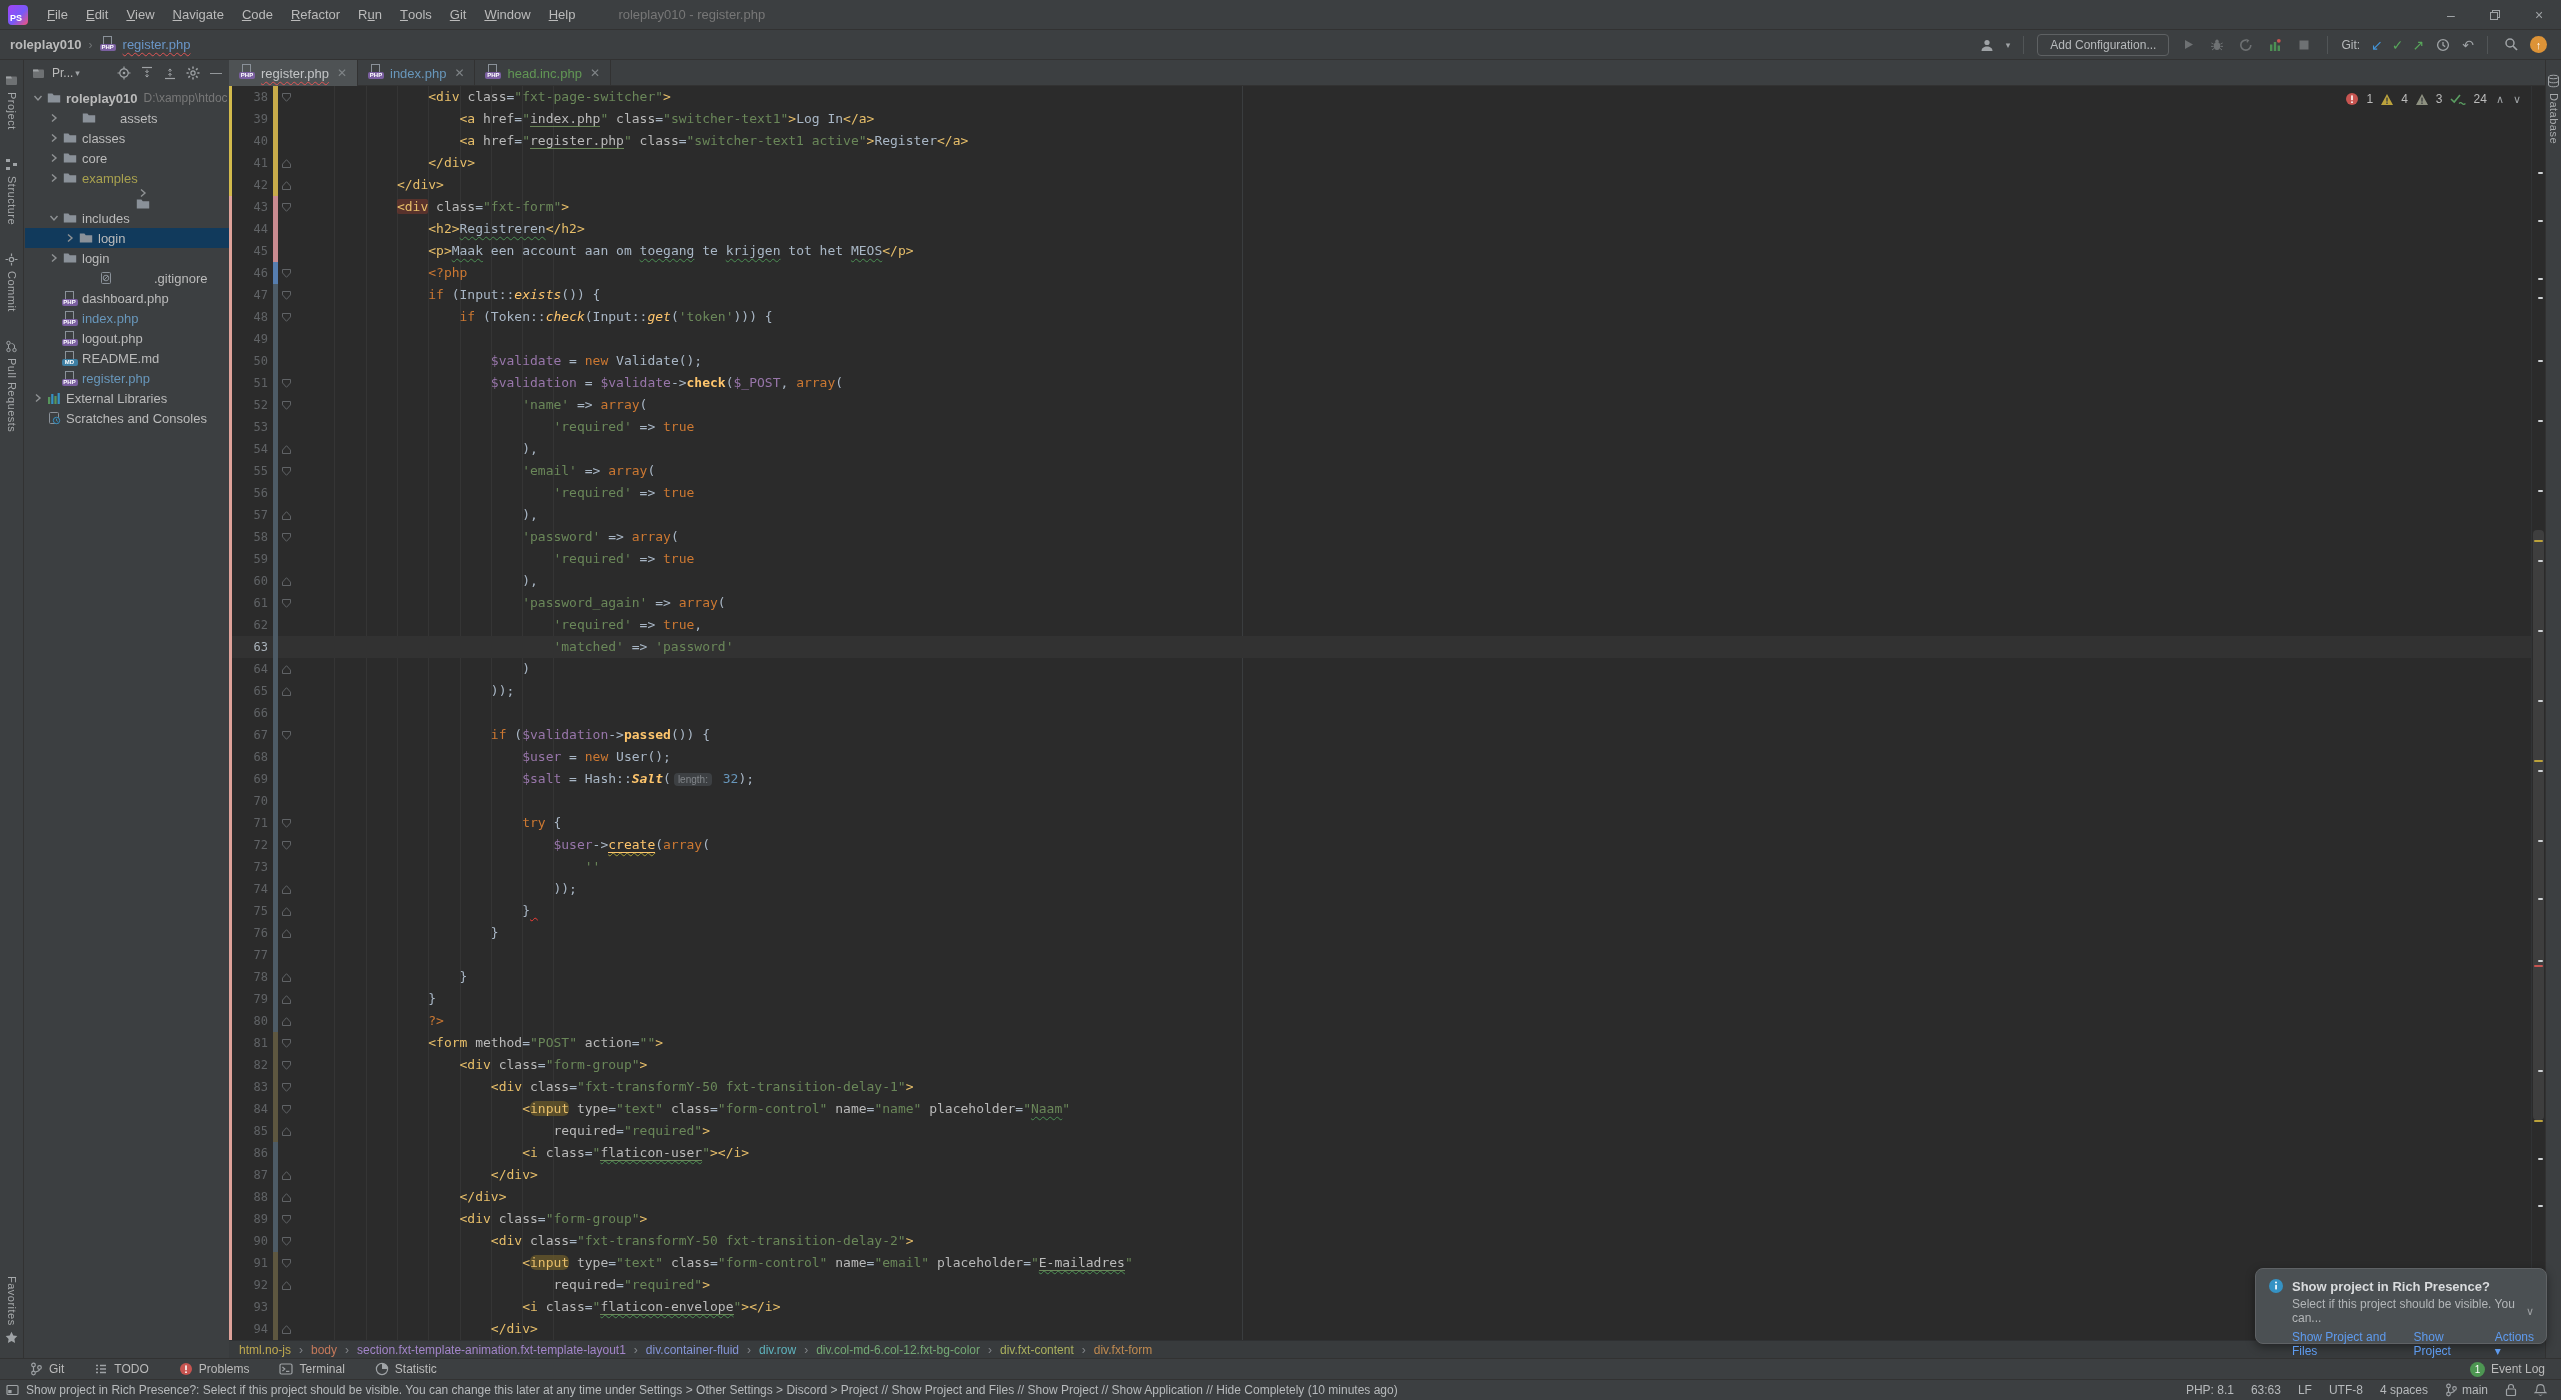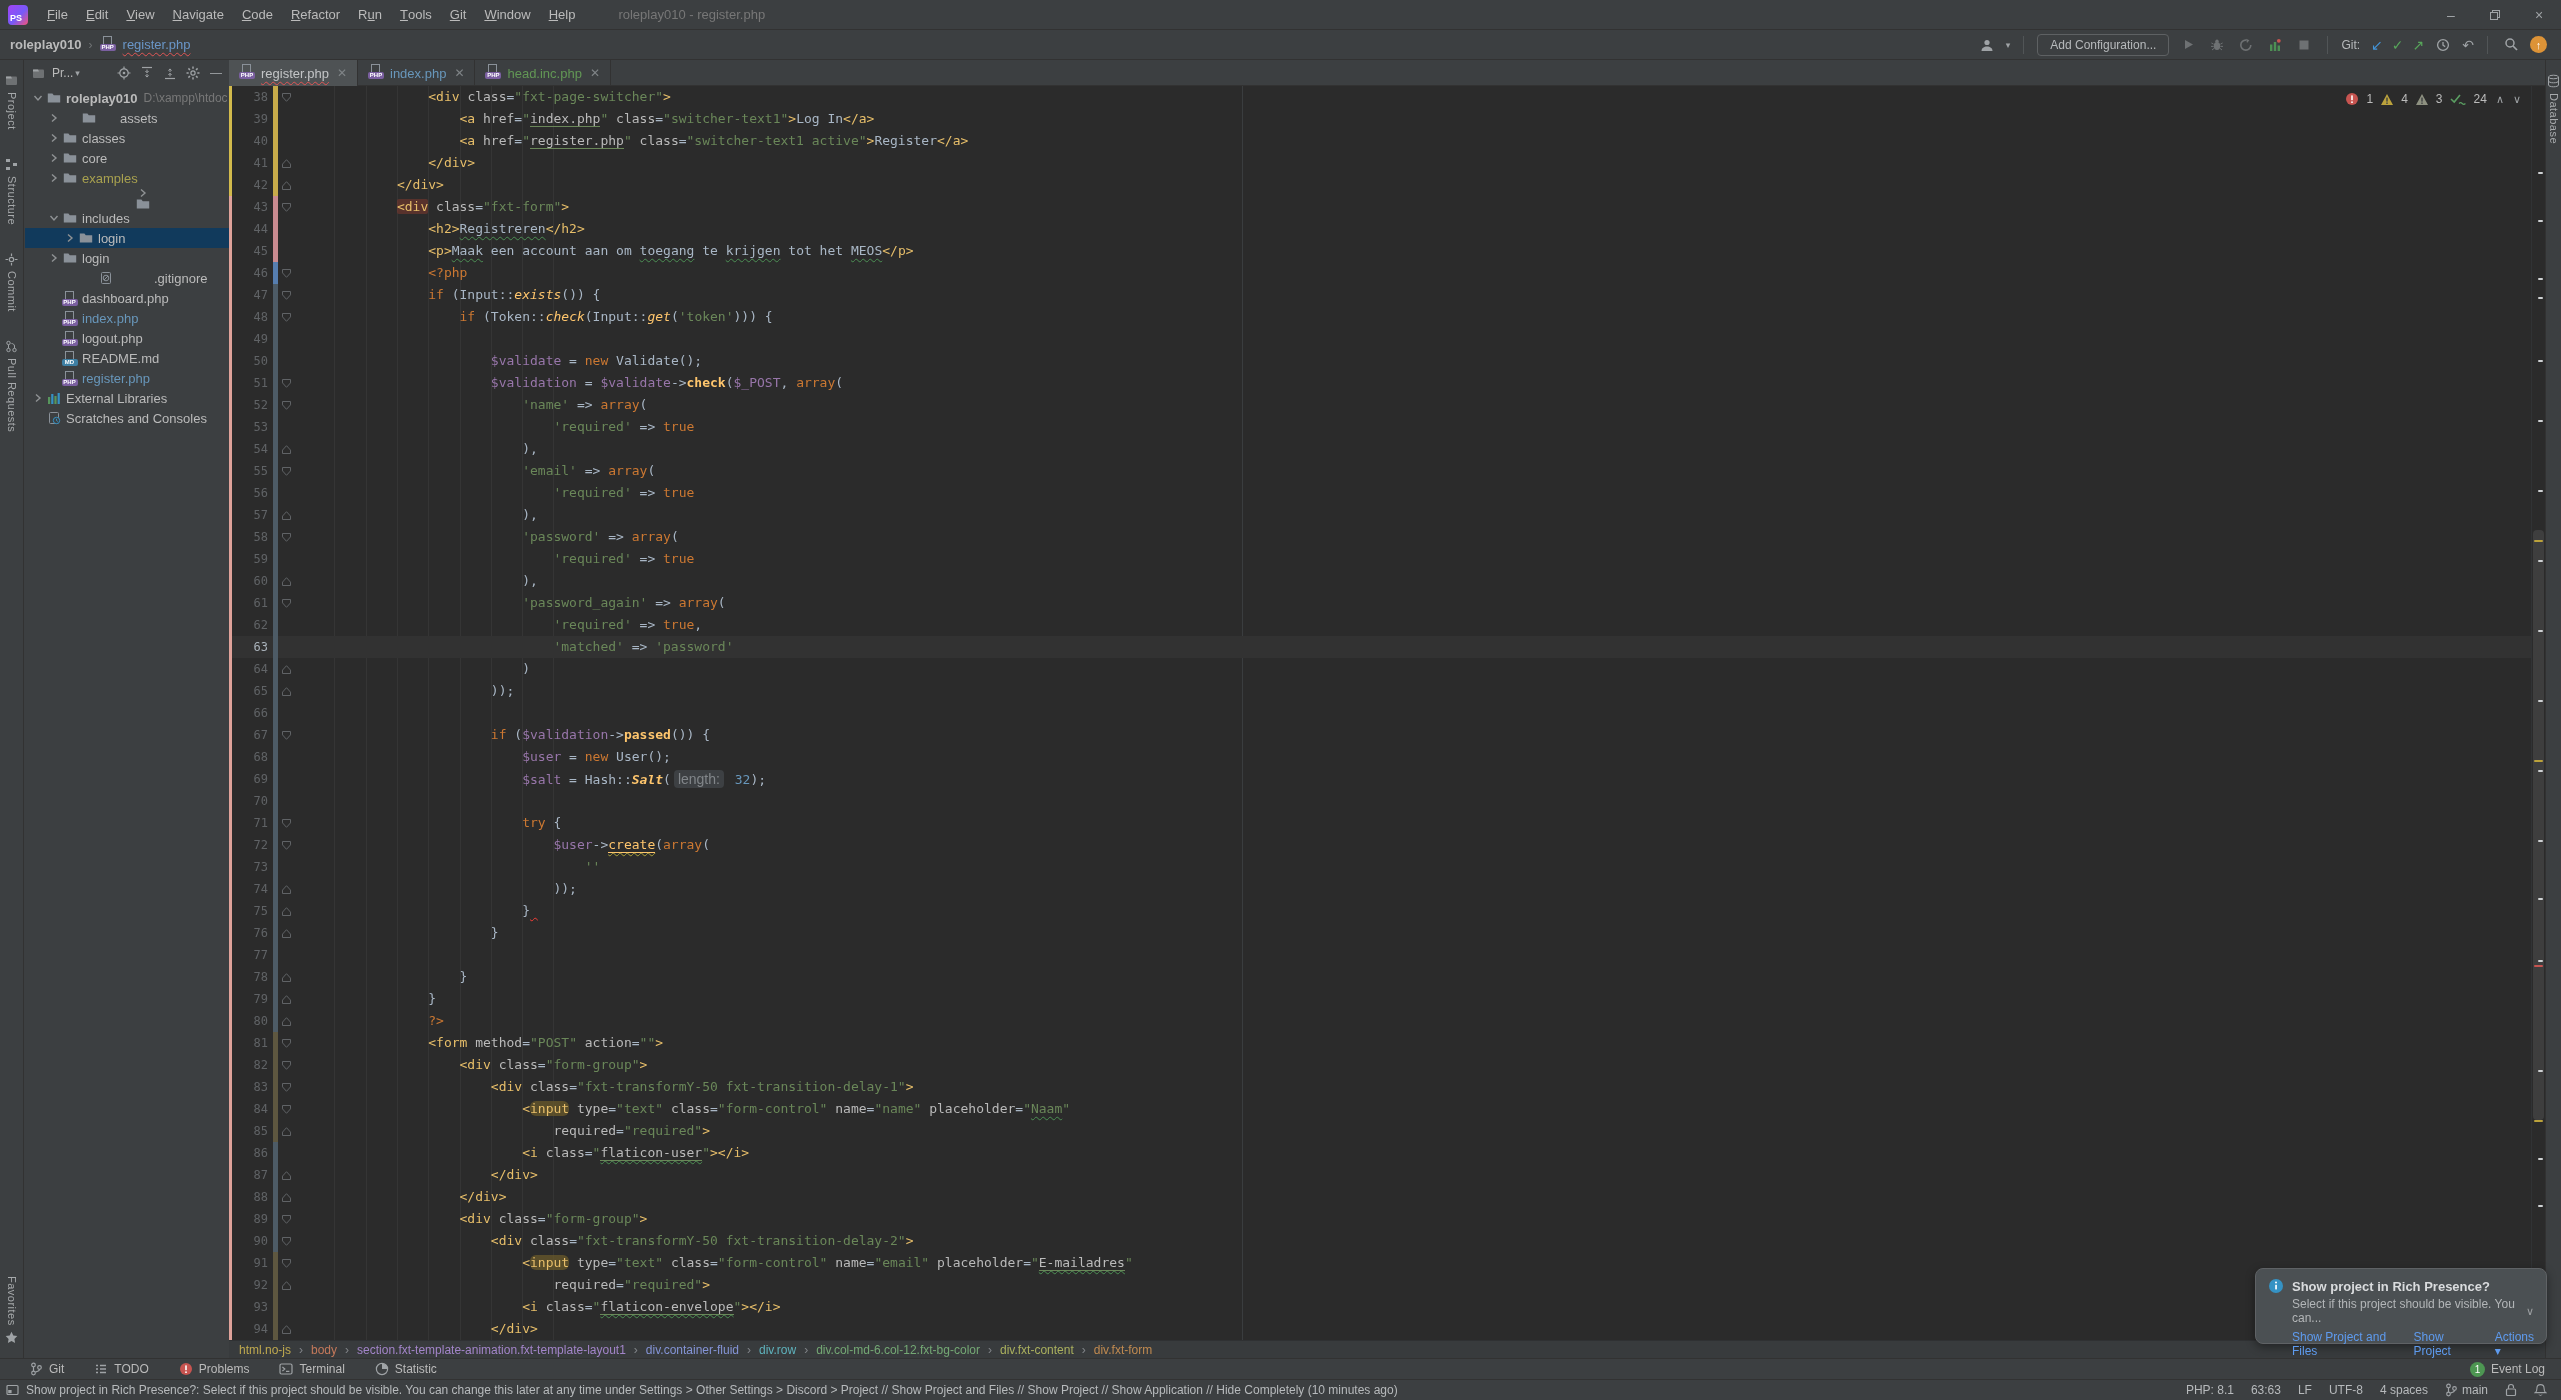--- a/index.html
+++ b/index.html
@@ -89,21 +89,21 @@
   .fni{color:#ffc66d;font-style:italic}
   .fnb{color:#ffc66d;font-weight:bold}
   .fnbi{color:#ffc66d;font-weight:bold;font-style:italic}
   .hle{background:rgba(125,56,45,.55);border-radius:2px}
   .hlw{background:rgba(114,96,42,.65);border-radius:6px}
   .stu{border-bottom:1px solid #6a8759}
   .fnu{border-bottom:1px solid #ffc66d}
   .sqg{text-decoration:underline wavy #4c8f54;text-decoration-thickness:1px;text-underline-offset:3px}
   .sqr{text-decoration:underline wavy #f23d37;text-decoration-thickness:1px;text-underline-offset:2px}
   .sqy{text-decoration:underline wavy #a8a03c;text-decoration-thickness:1px;text-underline-offset:3px}
-  .inlay{background:#3d4043;color:#82868a;font-size:14px;border-radius:4px;padding:1px 4px;margin:0 3px;
+  .inlay{background:#3d4043;color:#82868a;font-size:10px;border-radius:4px;padding:1px 4px;margin:0 3px;
     font-family:"Liberation Sans",sans-serif}
   
   #inspections{position:absolute;right:24px;top:32px;display:flex;align-items:center;gap:7px;
     font-size:12px;color:#bbbbbb;z-index:5}
   .insp-chev{color:#9fa3a6;font-size:11px;margin-left:2px}
   
   #vscroll{position:absolute;right:0;top:26px;bottom:18px;width:14px;background:#2b2b2b;border-left:1px solid #313335}
   #vthumb{position:absolute;left:1px;right:1px;border-radius:4px;background:rgba(255,255,255,.09)}
   .mark{position:absolute;height:2px;border-radius:1px}
   

